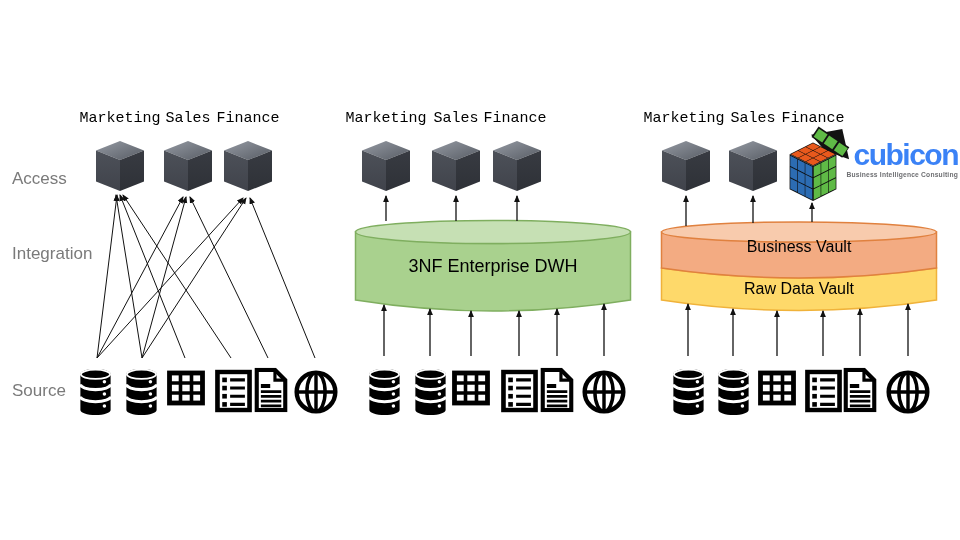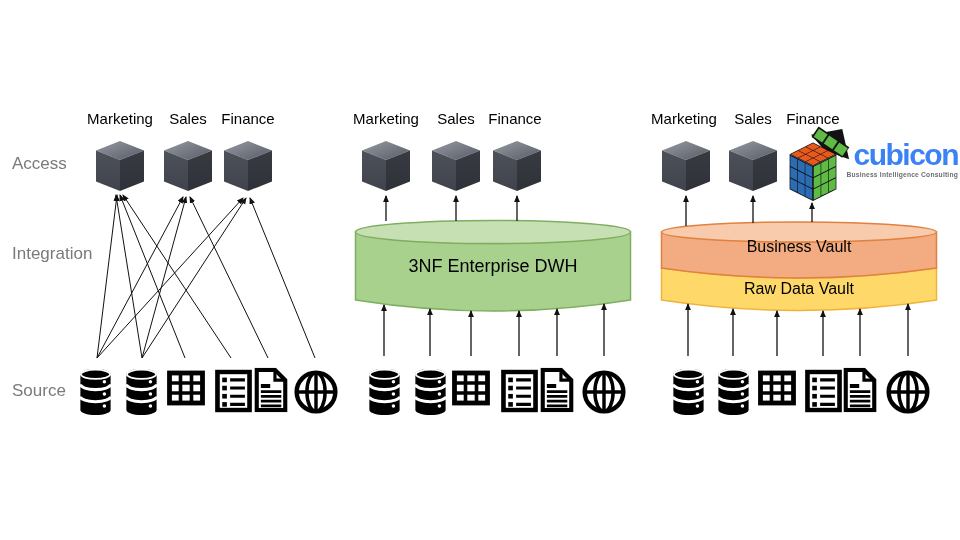--- a/index.html
+++ b/index.html
@@ -1,18 +1,18 @@
 <!DOCTYPE html>
 <html><head>
 <meta charset="utf-8">
 <style>
   html,body{margin:0;padding:0;background:#fff;}
   .stage{position:relative;width:960px;height:540px;background:#ffffff;overflow:hidden;
          font-family:"Liberation Sans","DejaVu Sans",sans-serif;}
-  .lbl{position:absolute;text-align:center;font-size:15px;color:#000;white-space:nowrap;line-height:18px;}
+  .lbl{position:absolute;text-align:center;font-size:15px;color:#000;white-space:nowrap;line-height:18px;font-family:Liberation Mono, monospace;}
   .rowlbl{position:absolute;left:12px;font-size:17px;color:#7a7a7a;white-space:nowrap;line-height:20px;}
   .cube{position:absolute;width:52px;height:50px;}
   .src{position:absolute;display:block;}
   .src svg{display:block;width:100%;height:100%;}
   .layer-lbl{position:absolute;text-align:center;color:#000;white-space:nowrap;}
   .dwh-lbl{font-size:18px;font-weight:500;text-align:center;}
   .vault-lbl{font-size:16px;font-weight:500;}
   .overlay{position:absolute;left:0;top:0;pointer-events:none;}
   .shape-svg{position:absolute;}
   .brand-name{position:absolute;left:840px;top:140px;width:118px;text-align:right;
@@ -91,21 +91,21 @@
 
       <symbol id="i-globe" viewBox="0 0 28 28">
         <circle cx="14" cy="14" r="12.3" fill="none" stroke="#000" stroke-width="2.8"></circle>
         <ellipse cx="14" cy="14" rx="5.8" ry="12.3" fill="none" stroke="#000" stroke-width="2.2"></ellipse>
         <line x1="1.7" y1="14" x2="26.3" y2="14" stroke="#000" stroke-width="2.2"></line>
         <line x1="14" y1="1.7" x2="14" y2="26.3" stroke="#000" stroke-width="2.2"></line>
       </symbol>
     </defs>
   </svg>
 
-  <div class="rowlbl" style="top:154px">Access</div>
+  <div class="rowlbl" style="top:169px">Access</div>
   <div class="rowlbl" style="top:244px">Integration</div>
   <div class="rowlbl" style="top:381px">Source</div>
 
   <div class="lbl" style="left:65px;top:110px;width:110px">Marketing</div>
   <div class="lbl" style="left:133px;top:110px;width:110px">Sales</div>
   <div class="lbl" style="left:193px;top:110px;width:110px">Finance</div>
 
   <div class="lbl" style="left:331px;top:110px;width:110px">Marketing</div>
   <div class="lbl" style="left:401px;top:110px;width:110px">Sales</div>
   <div class="lbl" style="left:460px;top:110px;width:110px">Finance</div>

